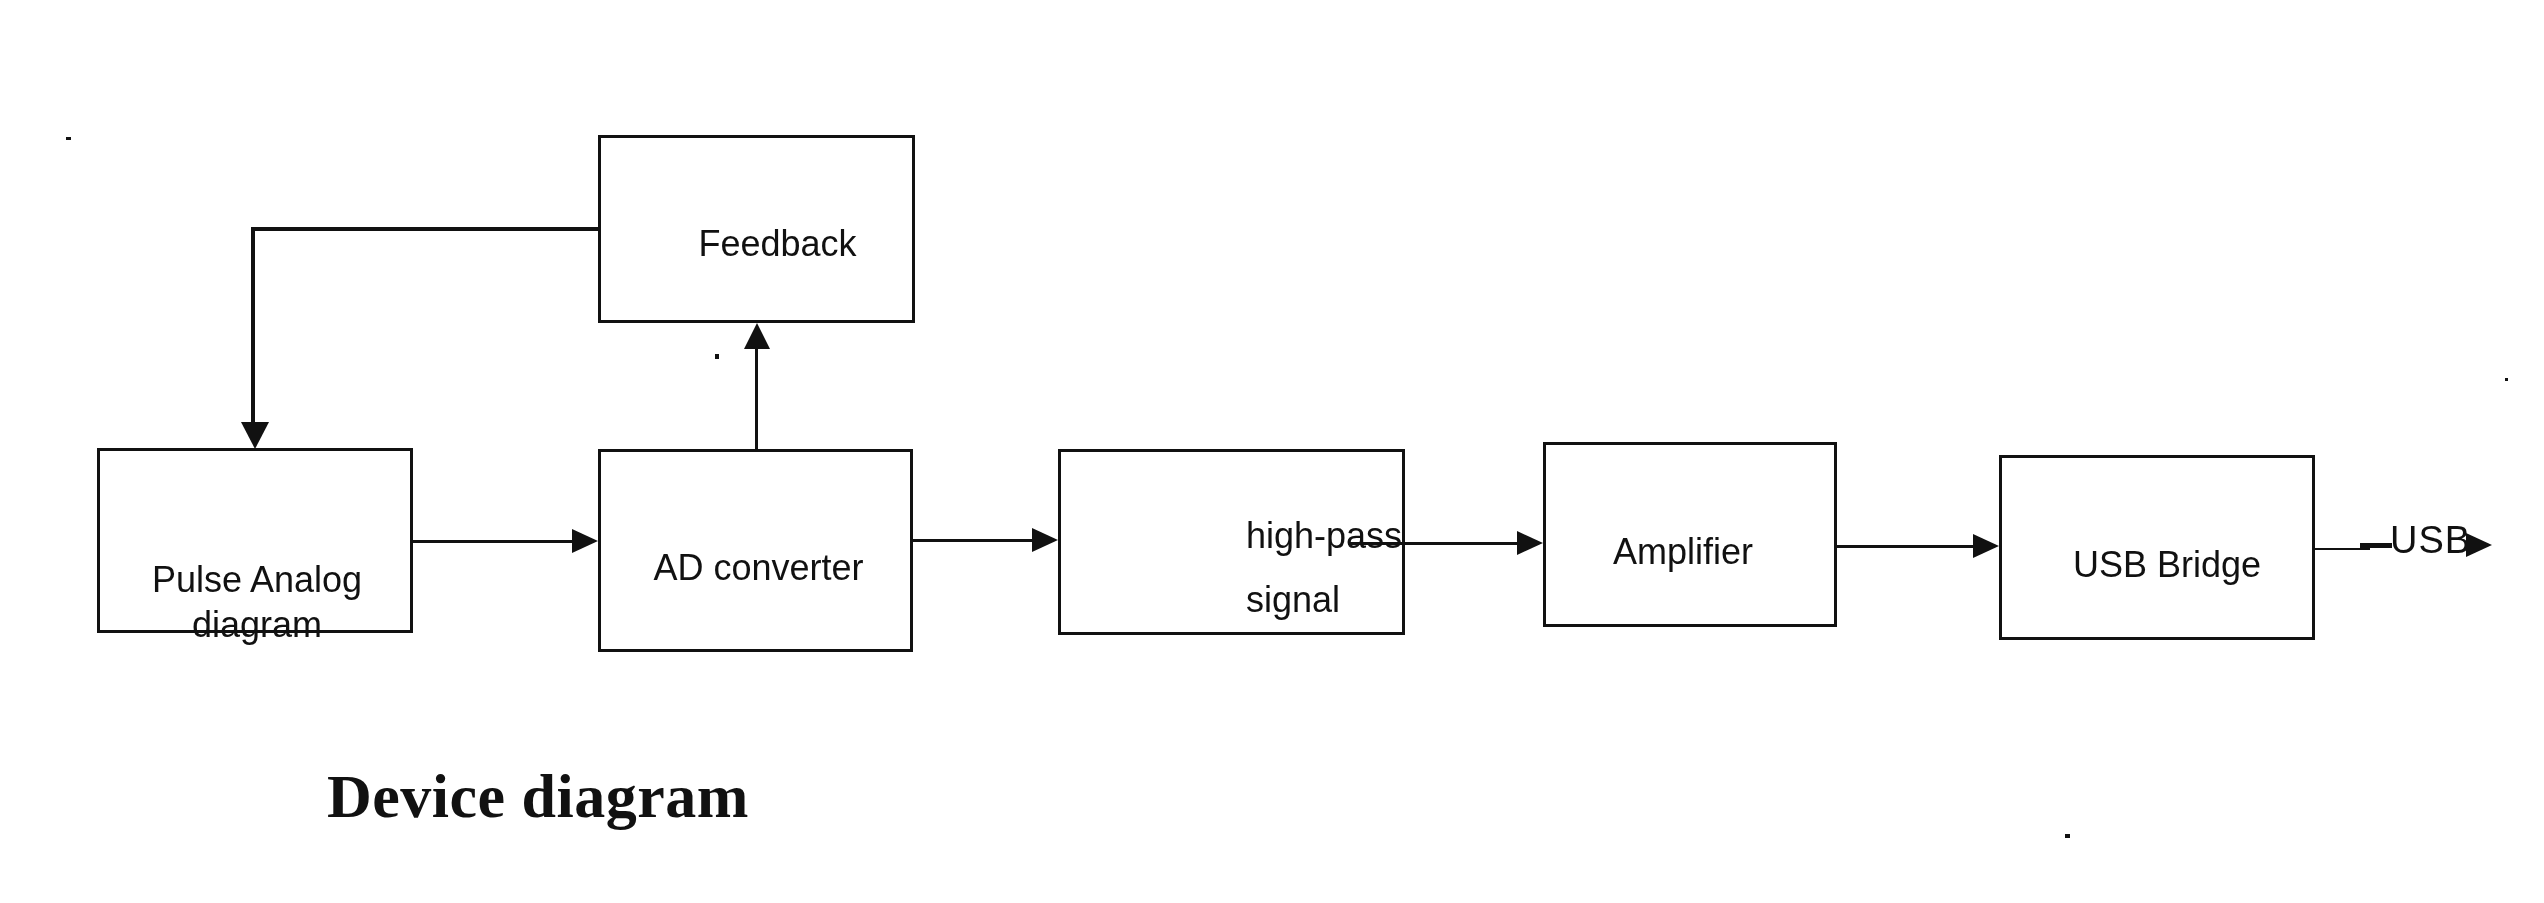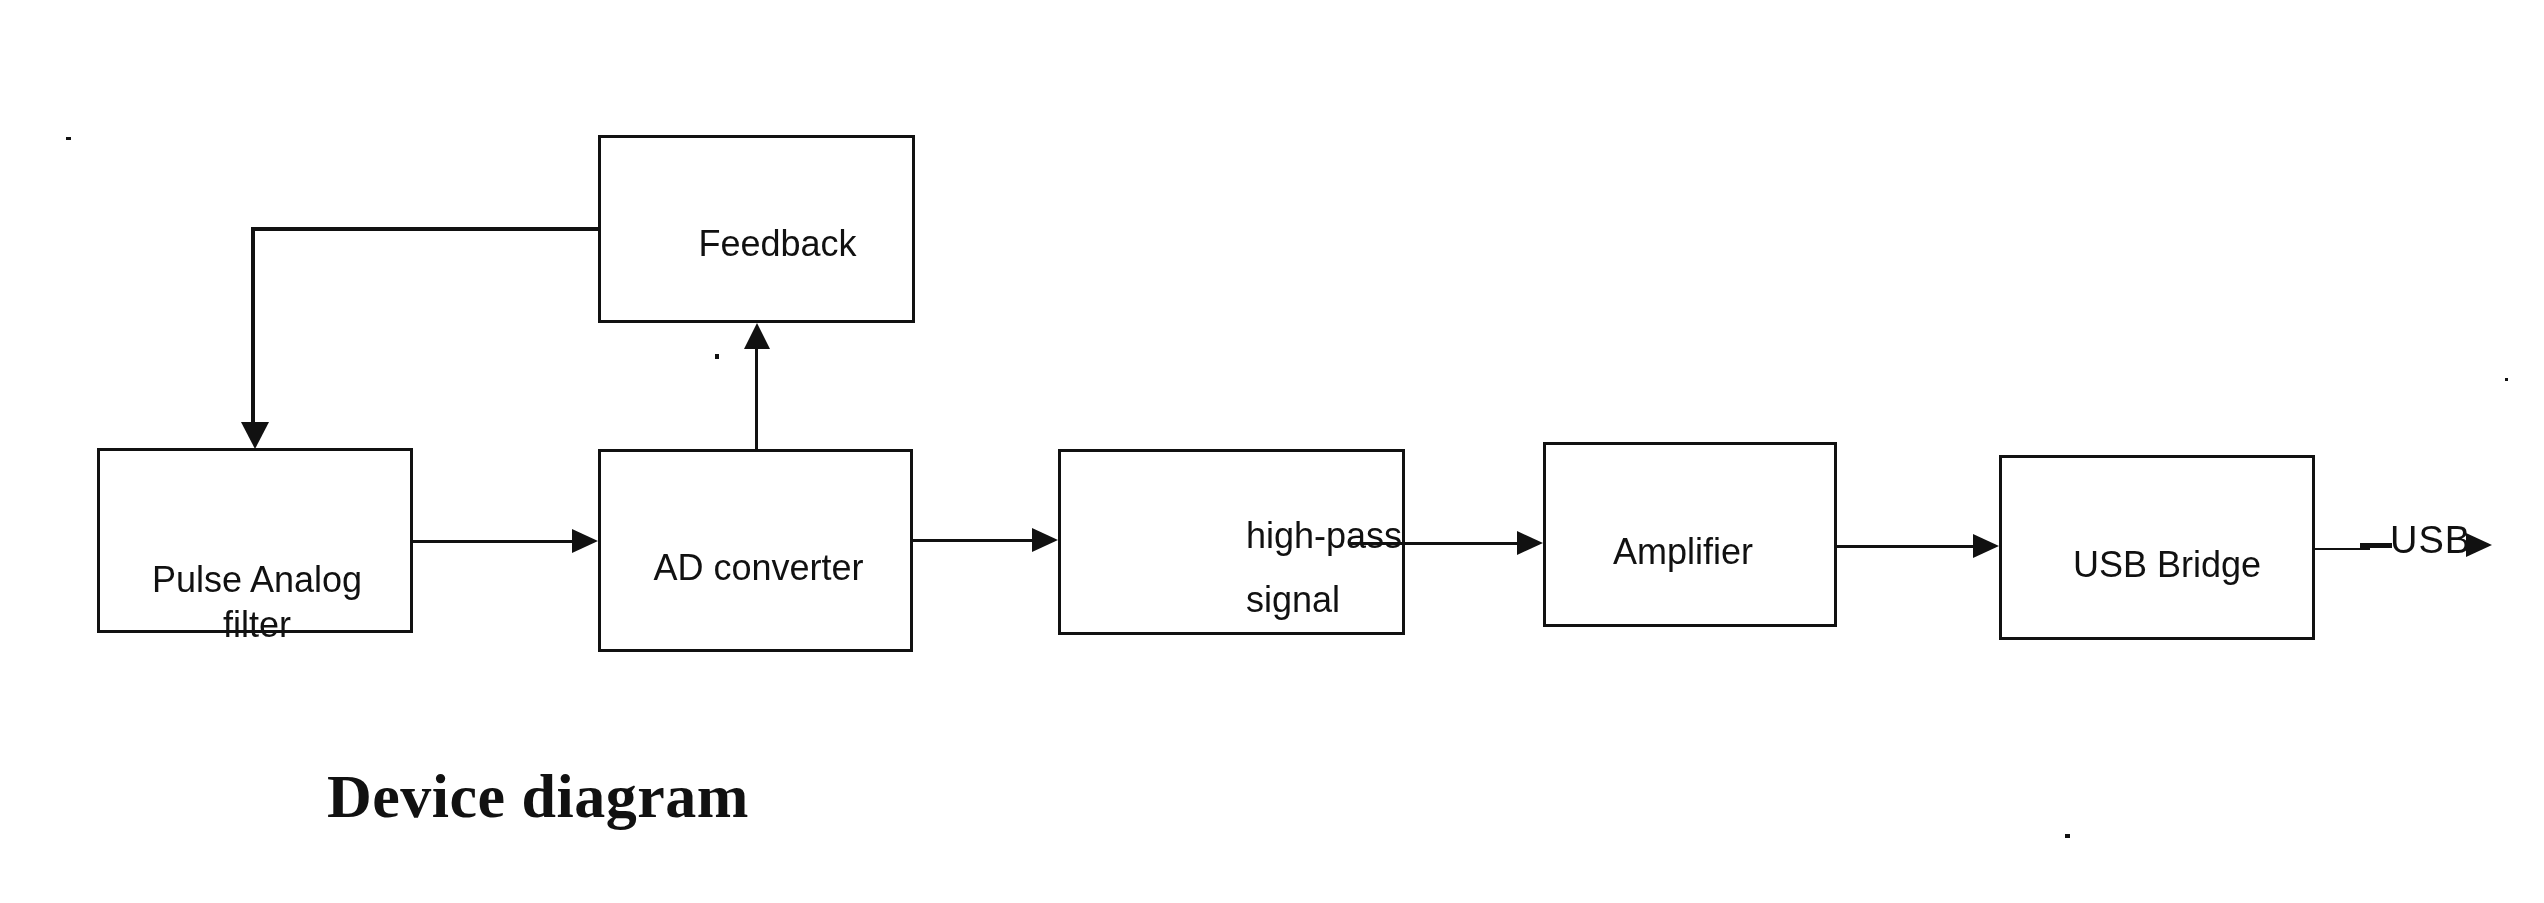--- a/index.html
+++ b/index.html
@@ -97,21 +97,21 @@
 
 <div class="canvas">
 
   <div class="box" id="box-feedback">
     <span class="lbl">Feedback</span>
   </div>
 
   <div class="box" id="box-pulse">
     <span class="lbl">
       <span>Pulse Analog</span><br>
-      <span>filter</span>
+      <span>diagram</span>
     </span>
   </div>
 
   <div class="box" id="box-ad">
     <span class="lbl">AD converter</span>
   </div>
 
   <div class="box" id="box-hpf">
     <span class="lbl">
       <span>high-pass</span><br>

